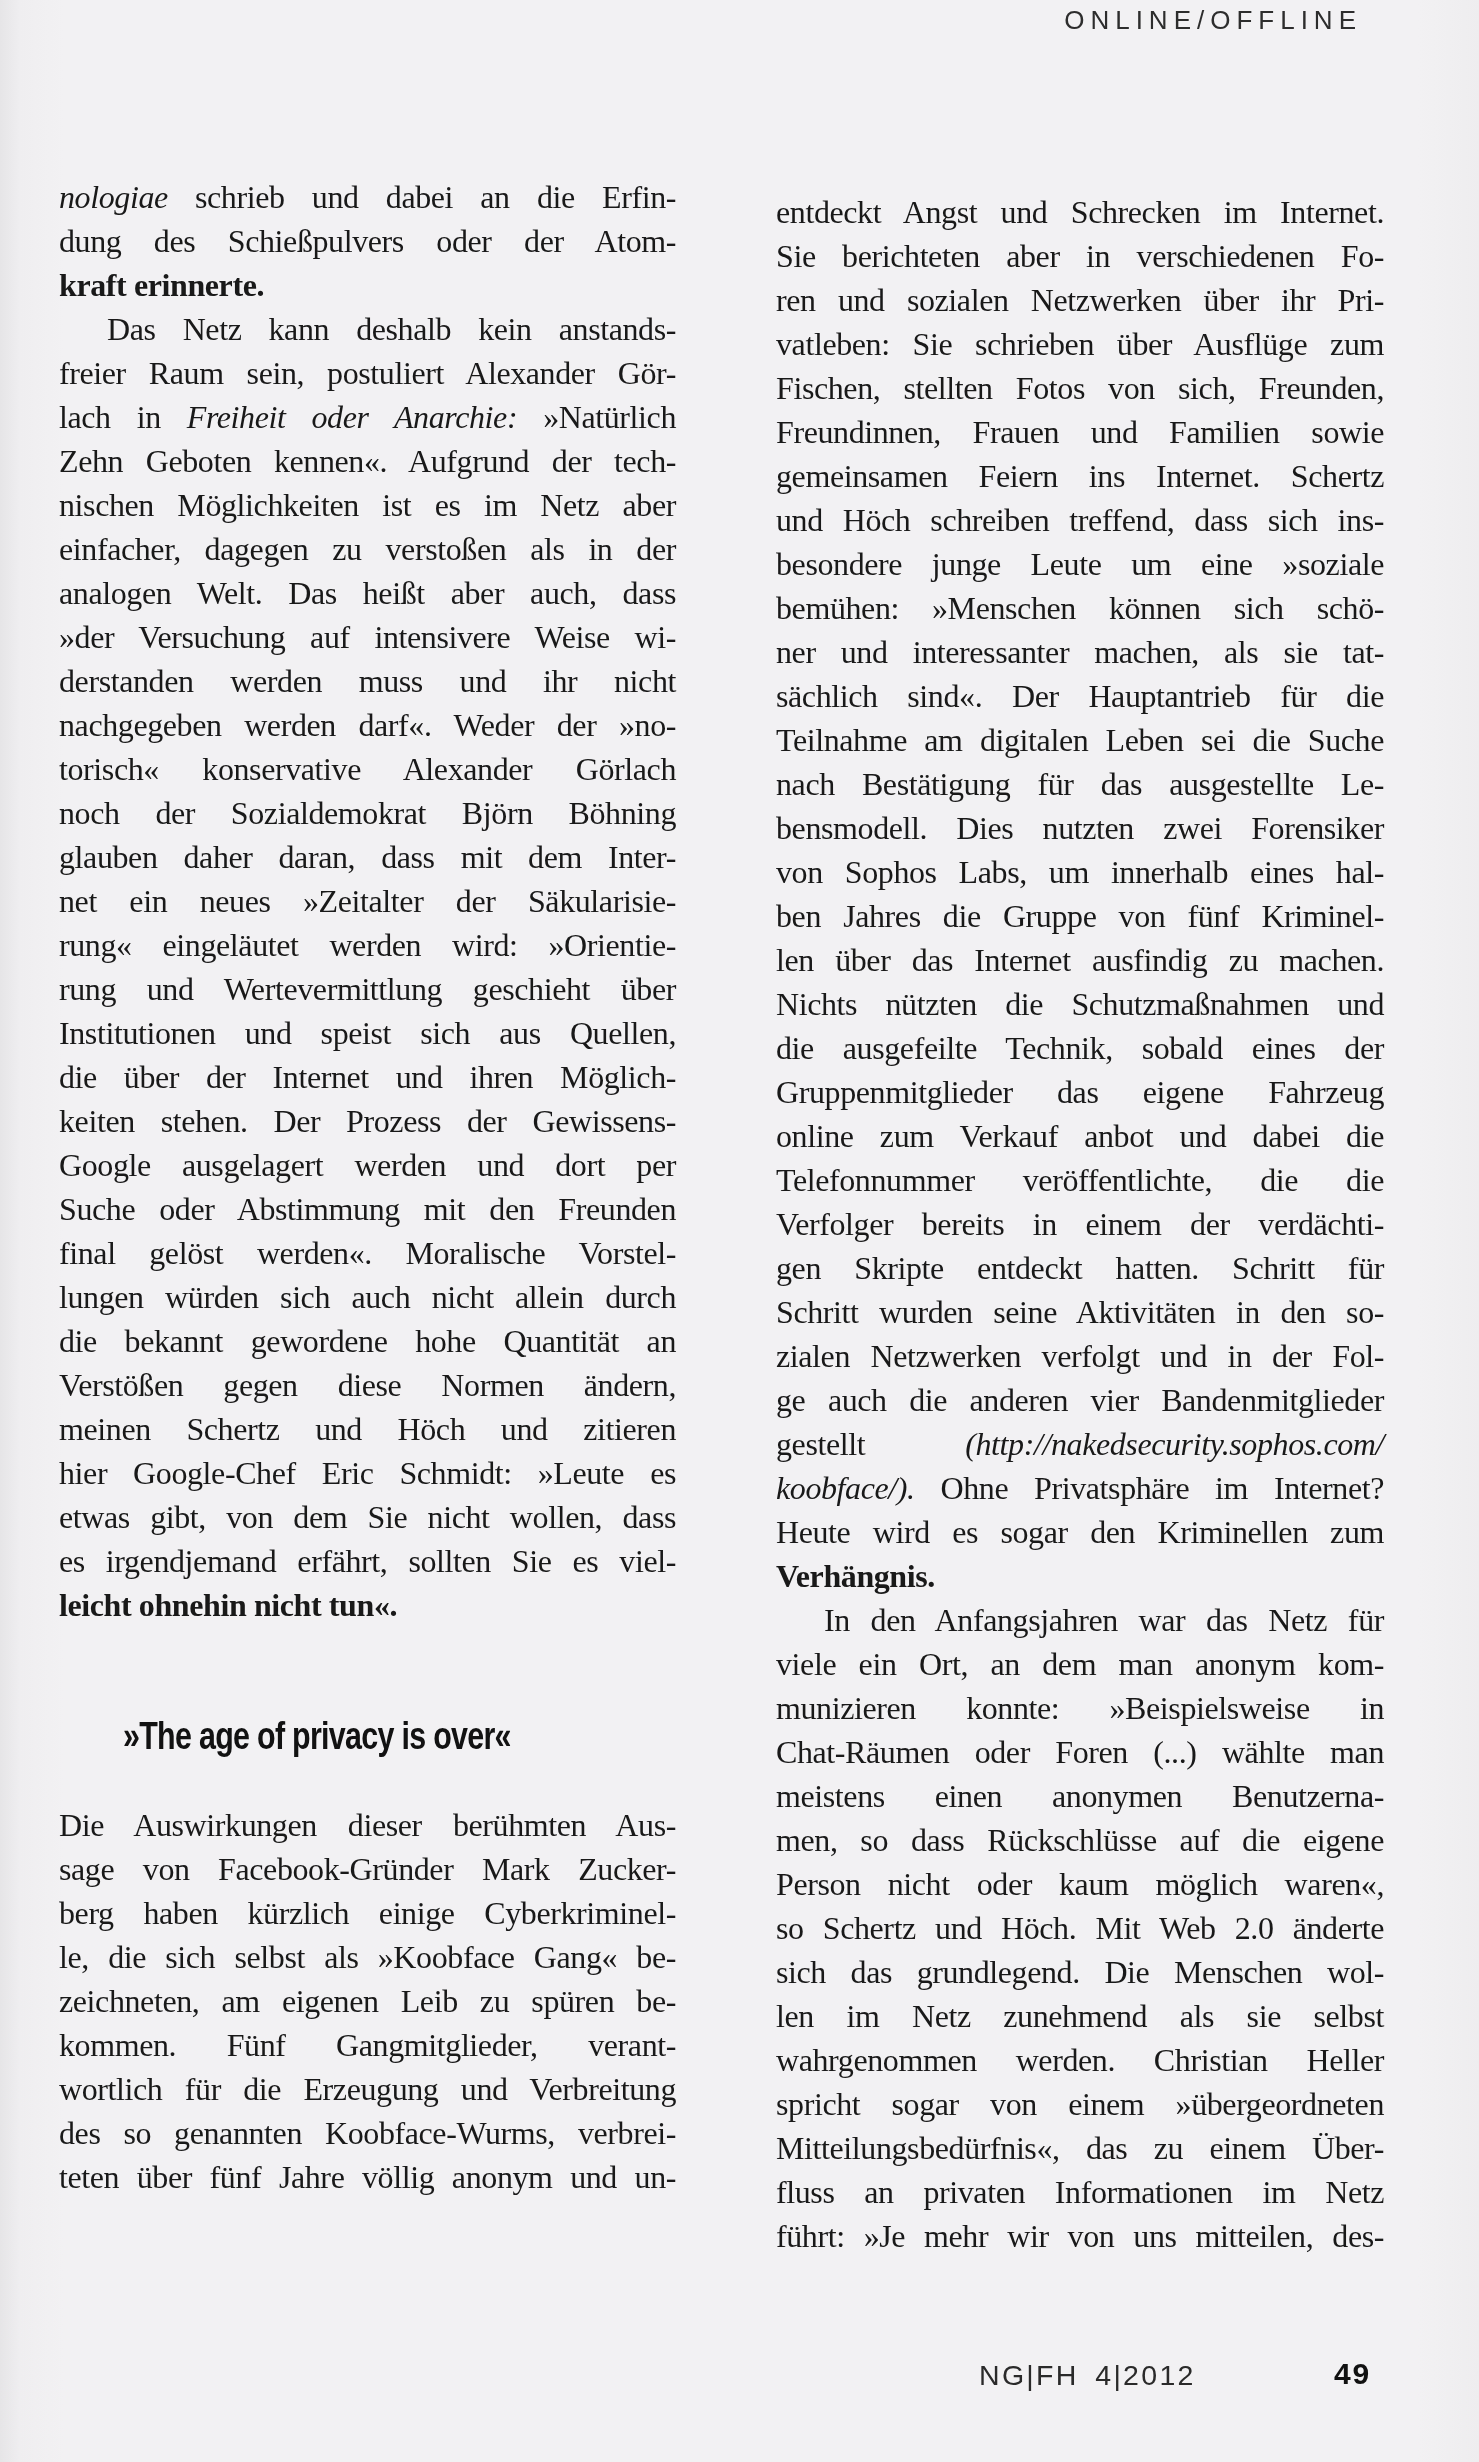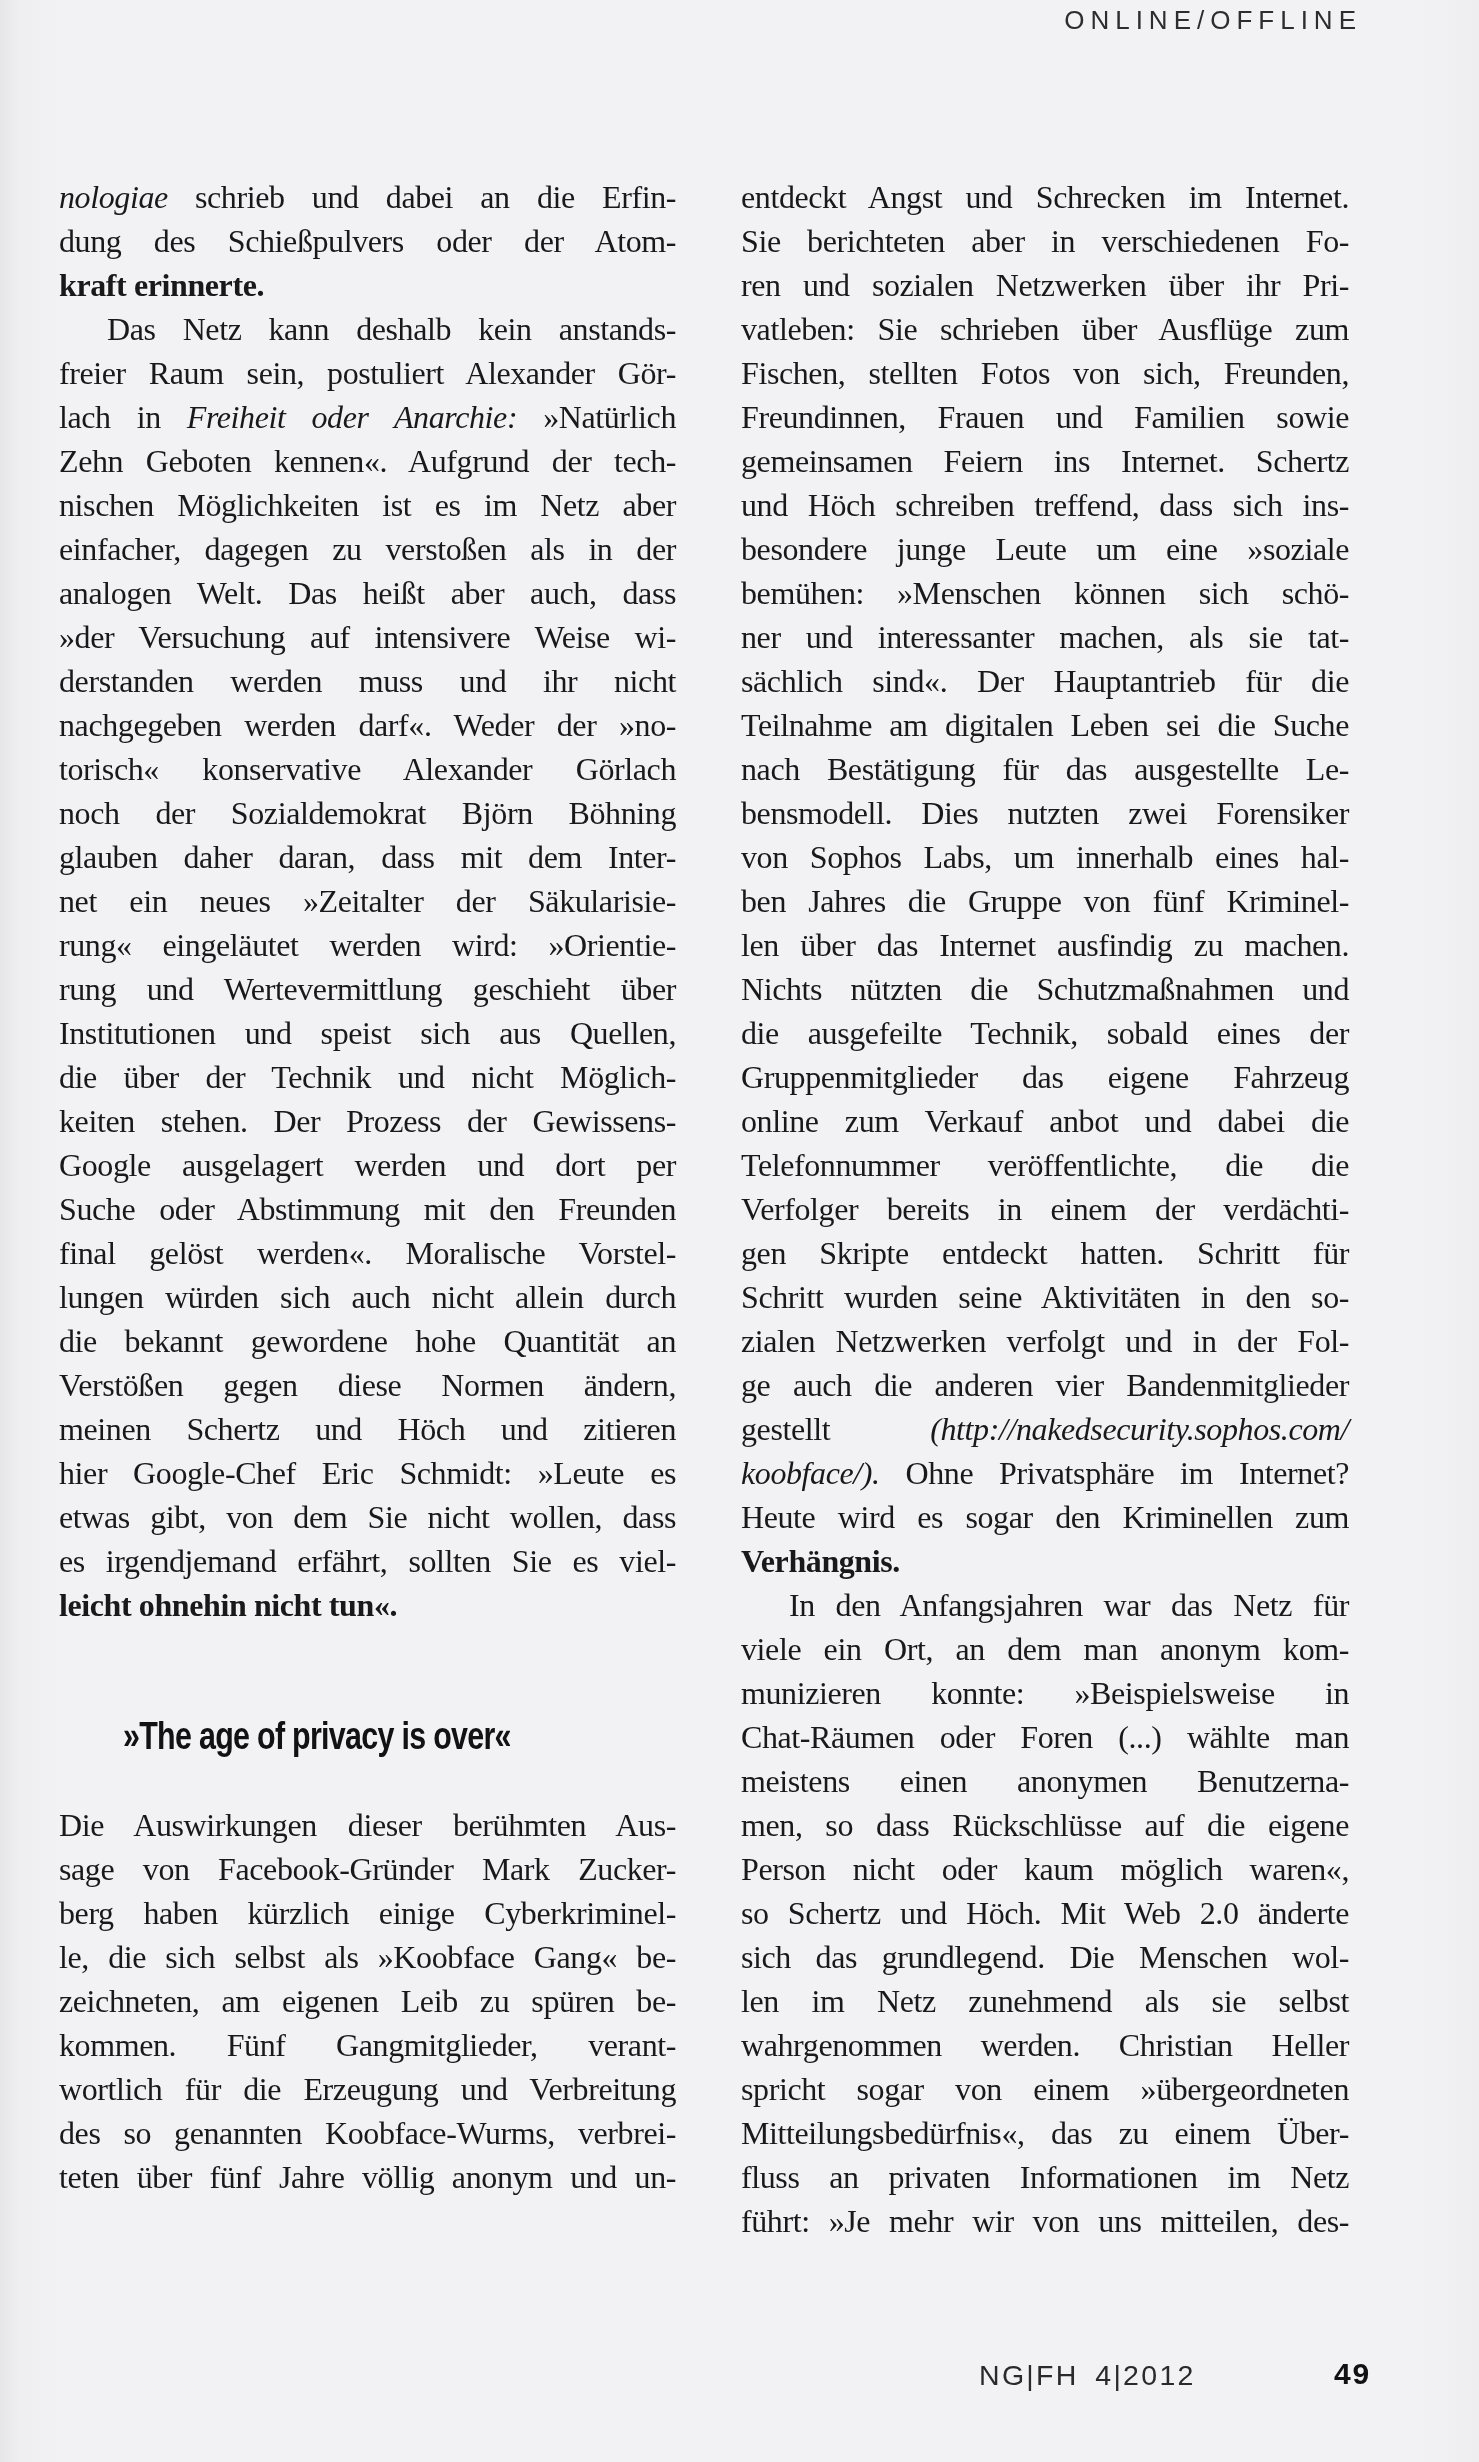--- a/index.html
+++ b/index.html
@@ -29,21 +29,21 @@
     font-size: 26px;
     letter-spacing: 6px;
     color: #2d2d2d;
     white-space: nowrap;
   }
   .col {
     position: absolute;
     top: 175px;
   }
   .col-left  { left: 59px;  width: 617px; }
-  .col-right { left: 741px; width: 608px; }
+  .col-right { left: 776px; width: 608px; margin-top: 15px; }
   .line {
     font-size: 32px;
     line-height: 44px;
     white-space: normal;
   }
   .jl {
     text-align: justify;
     text-align-last: justify;
     text-justify: inter-word;
     letter-spacing: -0.4px;
@@ -112,21 +112,21 @@
         <div class="line jl"><span>»der Versuchung auf intensivere Weise wi-</span></div>
         <div class="line jl"><span>derstanden werden muss und ihr nicht</span></div>
         <div class="line jl"><span>nachgegeben werden darf«. Weder der »no-</span></div>
         <div class="line jl"><span>torisch« konservative Alexander Görlach</span></div>
         <div class="line jl"><span>noch der Sozialdemokrat Björn Böhning</span></div>
         <div class="line jl"><span>glauben daher daran, dass mit dem Inter-</span></div>
         <div class="line jl"><span>net ein neues »Zeitalter der Säkularisie-</span></div>
         <div class="line jl"><span>rung« eingeläutet werden wird: »Orientie-</span></div>
         <div class="line jl"><span>rung und Wertevermittlung geschieht über</span></div>
         <div class="line jl"><span>Institutionen und speist sich aus Quellen,</span></div>
-        <div class="line jl"><span>die über der Technik und nicht Möglich-</span></div>
+        <div class="line jl"><span>die über der Internet und ihren Möglich-</span></div>
         <div class="line jl"><span>keiten stehen. Der Prozess der Gewissens-</span></div>
         <div class="line jl"><span>Google ausgelagert werden und dort per</span></div>
         <div class="line jl"><span>Suche oder Abstimmung mit den Freunden</span></div>
         <div class="line jl"><span>final gelöst werden«. Moralische Vorstel-</span></div>
         <div class="line jl"><span>lungen würden sich auch nicht allein durch</span></div>
         <div class="line jl"><span>die bekannt gewordene hohe Quantität an</span></div>
         <div class="line jl"><span>Verstößen gegen diese Normen ändern,</span></div>
         <div class="line jl"><span>meinen Schertz und Höch und zitieren</span></div>
         <div class="line jl"><span>hier Google-Chef Eric Schmidt: »Leute es</span></div>
         <div class="line jl"><span>etwas gibt, von dem Sie nicht wollen, dass</span></div>

